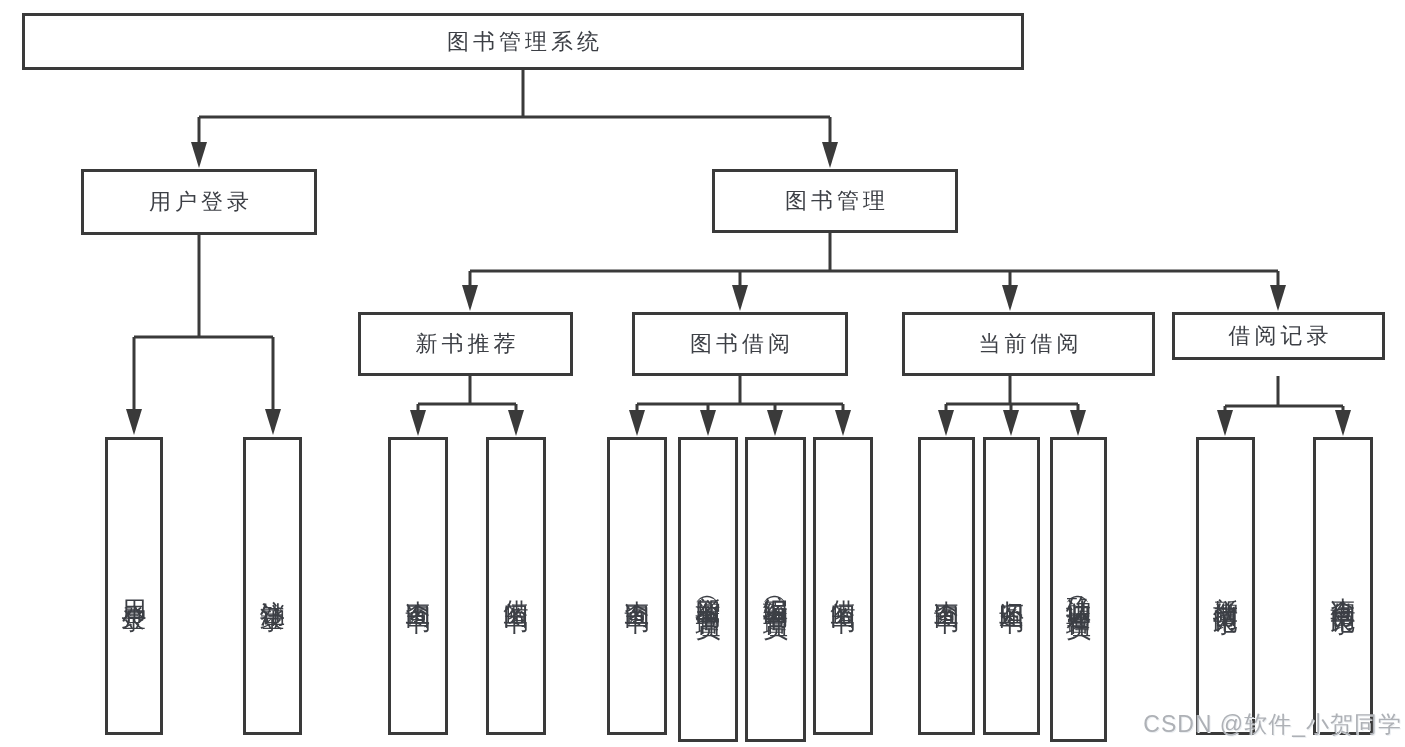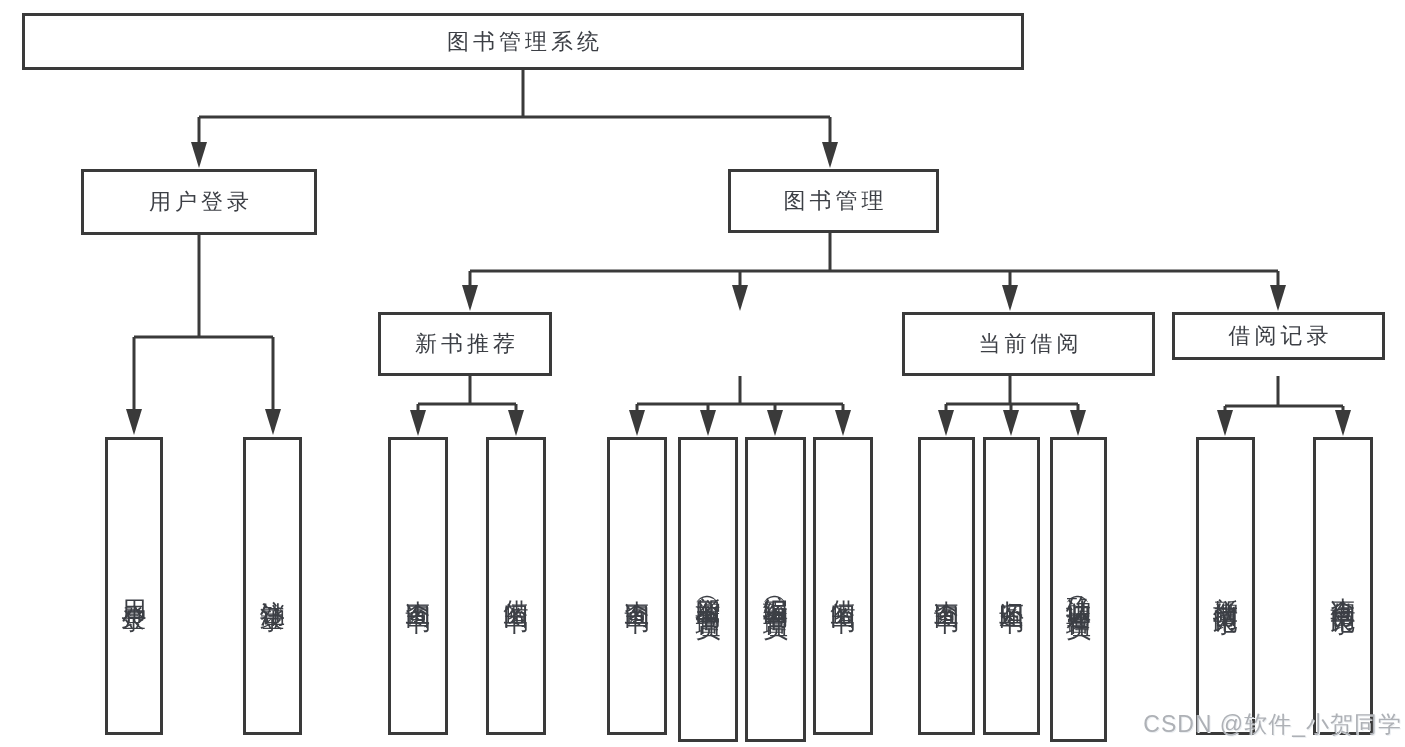--- a/index.html
+++ b/index.html
@@ -70,23 +70,24 @@
     <g>
       <path d="M1278 376 V406 M1225 406 H1343 M1225 406 V413 M1343 406 V413"></path>
       <polygon points="1217,410 1233,410 1225,436"></polygon>
       <polygon points="1335,410 1351,410 1343,436"></polygon>
     </g>
   </svg>
 
   <div class="box h" style="left:22px;top:13px;width:1002px;height:57px">图书管理系统</div>
 
   <div class="box h" style="left:81px;top:169px;width:236px;height:66px">用户登录</div>
-  <div class="box h" style="left:728px;top:169px;width:211px;height:64px">图书管理</div>
+  <div class="box h" style="left:712px;top:169px;width:246px;height:64px">图书管理</div>
 
-  <div class="box h" style="left:378px;top:312px;width:174px;height:64px">新书推荐</div>
+  <div class="box h" style="left:358px;top:312px;width:215px;height:64px">新书推荐</div>
+  <div class="box h" style="left:632px;top:312px;width:216px;height:64px">图书借阅</div>
   <div class="box h" style="left:902px;top:312px;width:253px;height:64px">当前借阅</div>
   <div class="box h" style="left:1172px;top:312px;width:213px;height:48px">借阅记录</div>
 
   <div class="box v" style="left:105px;top:437px;width:58px;height:298px">用户登录</div>
   <div class="box v" style="left:243px;top:437px;width:59px;height:298px">注销登录</div>
 
   <div class="box v" style="left:388px;top:437px;width:60px;height:298px">查询图书</div>
   <div class="box v" style="left:486px;top:437px;width:60px;height:298px">借阅图书</div>
 
   <div class="box v" style="left:607px;top:437px;width:60px;height:298px">查询图书</div>

